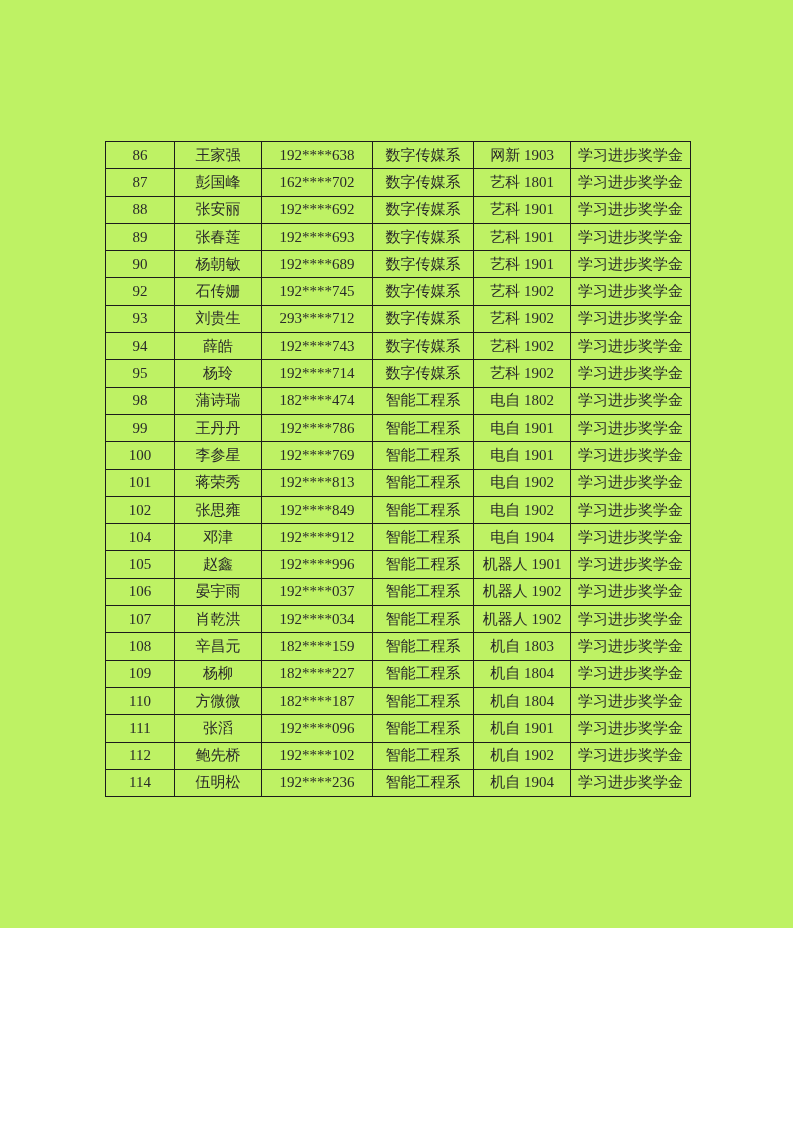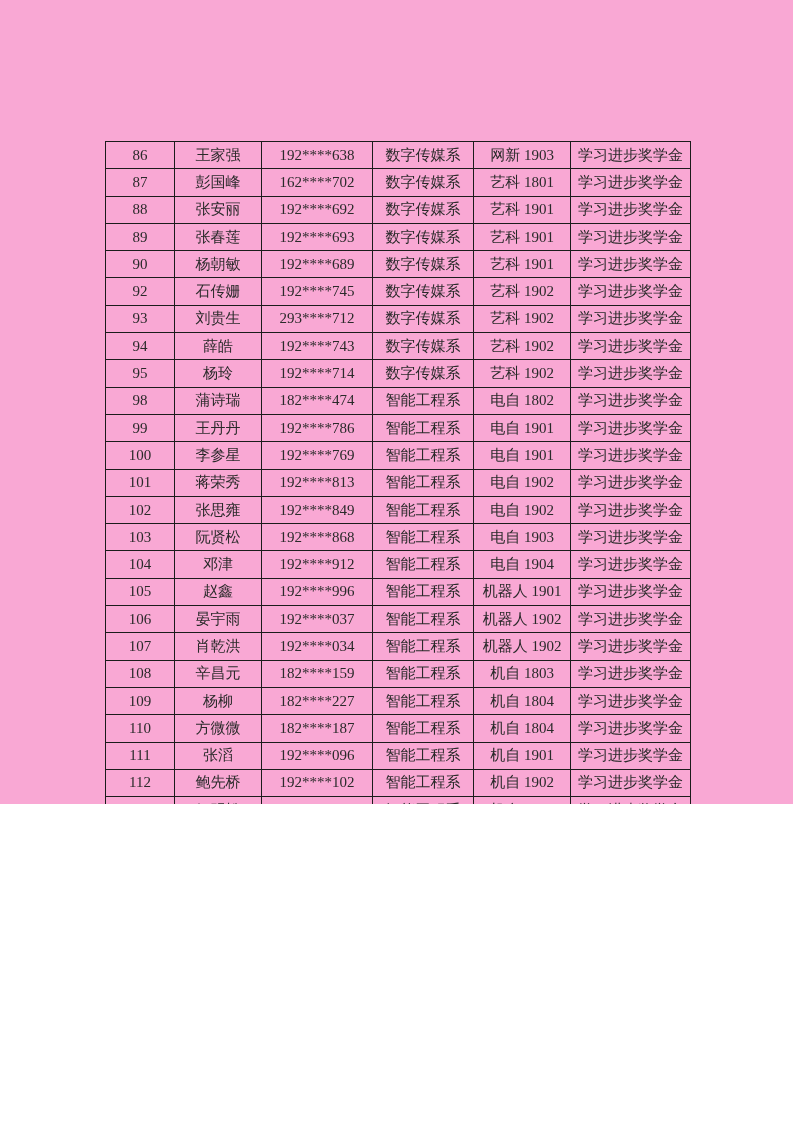--- a/index.html
+++ b/index.html
@@ -10,23 +10,23 @@
   }
   body {
     width: 793px;
     height: 1122px;
     position: relative;
     font-family: "Liberation Serif", "DejaVu Serif", serif;
     color: #222222;
   }
   .page {
     width: 793px;
-    height: 804px;
+    height: 928px;
     position: relative;
-    background: #f9a8d4;
+    background: #bef264;
     overflow: hidden;
   }
   table.award-table {
     position: absolute;
     left: 105px;
     top: 141px;
     width: 585px;
     border-collapse: collapse;
     table-layout: fixed;
   }
@@ -174,28 +174,20 @@
         </tr>
         <tr>
           <td>102</td>
           <td>张思雍</td>
           <td>192****849</td>
           <td>智能工程系</td>
           <td>电自 1902</td>
           <td>学习进步奖学金</td>
         </tr>
         <tr>
-          <td>103</td>
-          <td>阮贤松</td>
-          <td>192****868</td>
-          <td>智能工程系</td>
-          <td>电自 1903</td>
-          <td>学习进步奖学金</td>
-        </tr>
-        <tr>
           <td>104</td>
           <td>邓津</td>
           <td>192****912</td>
           <td>智能工程系</td>
           <td>电自 1904</td>
           <td>学习进步奖学金</td>
         </tr>
         <tr>
           <td>105</td>
           <td>赵鑫</td>

